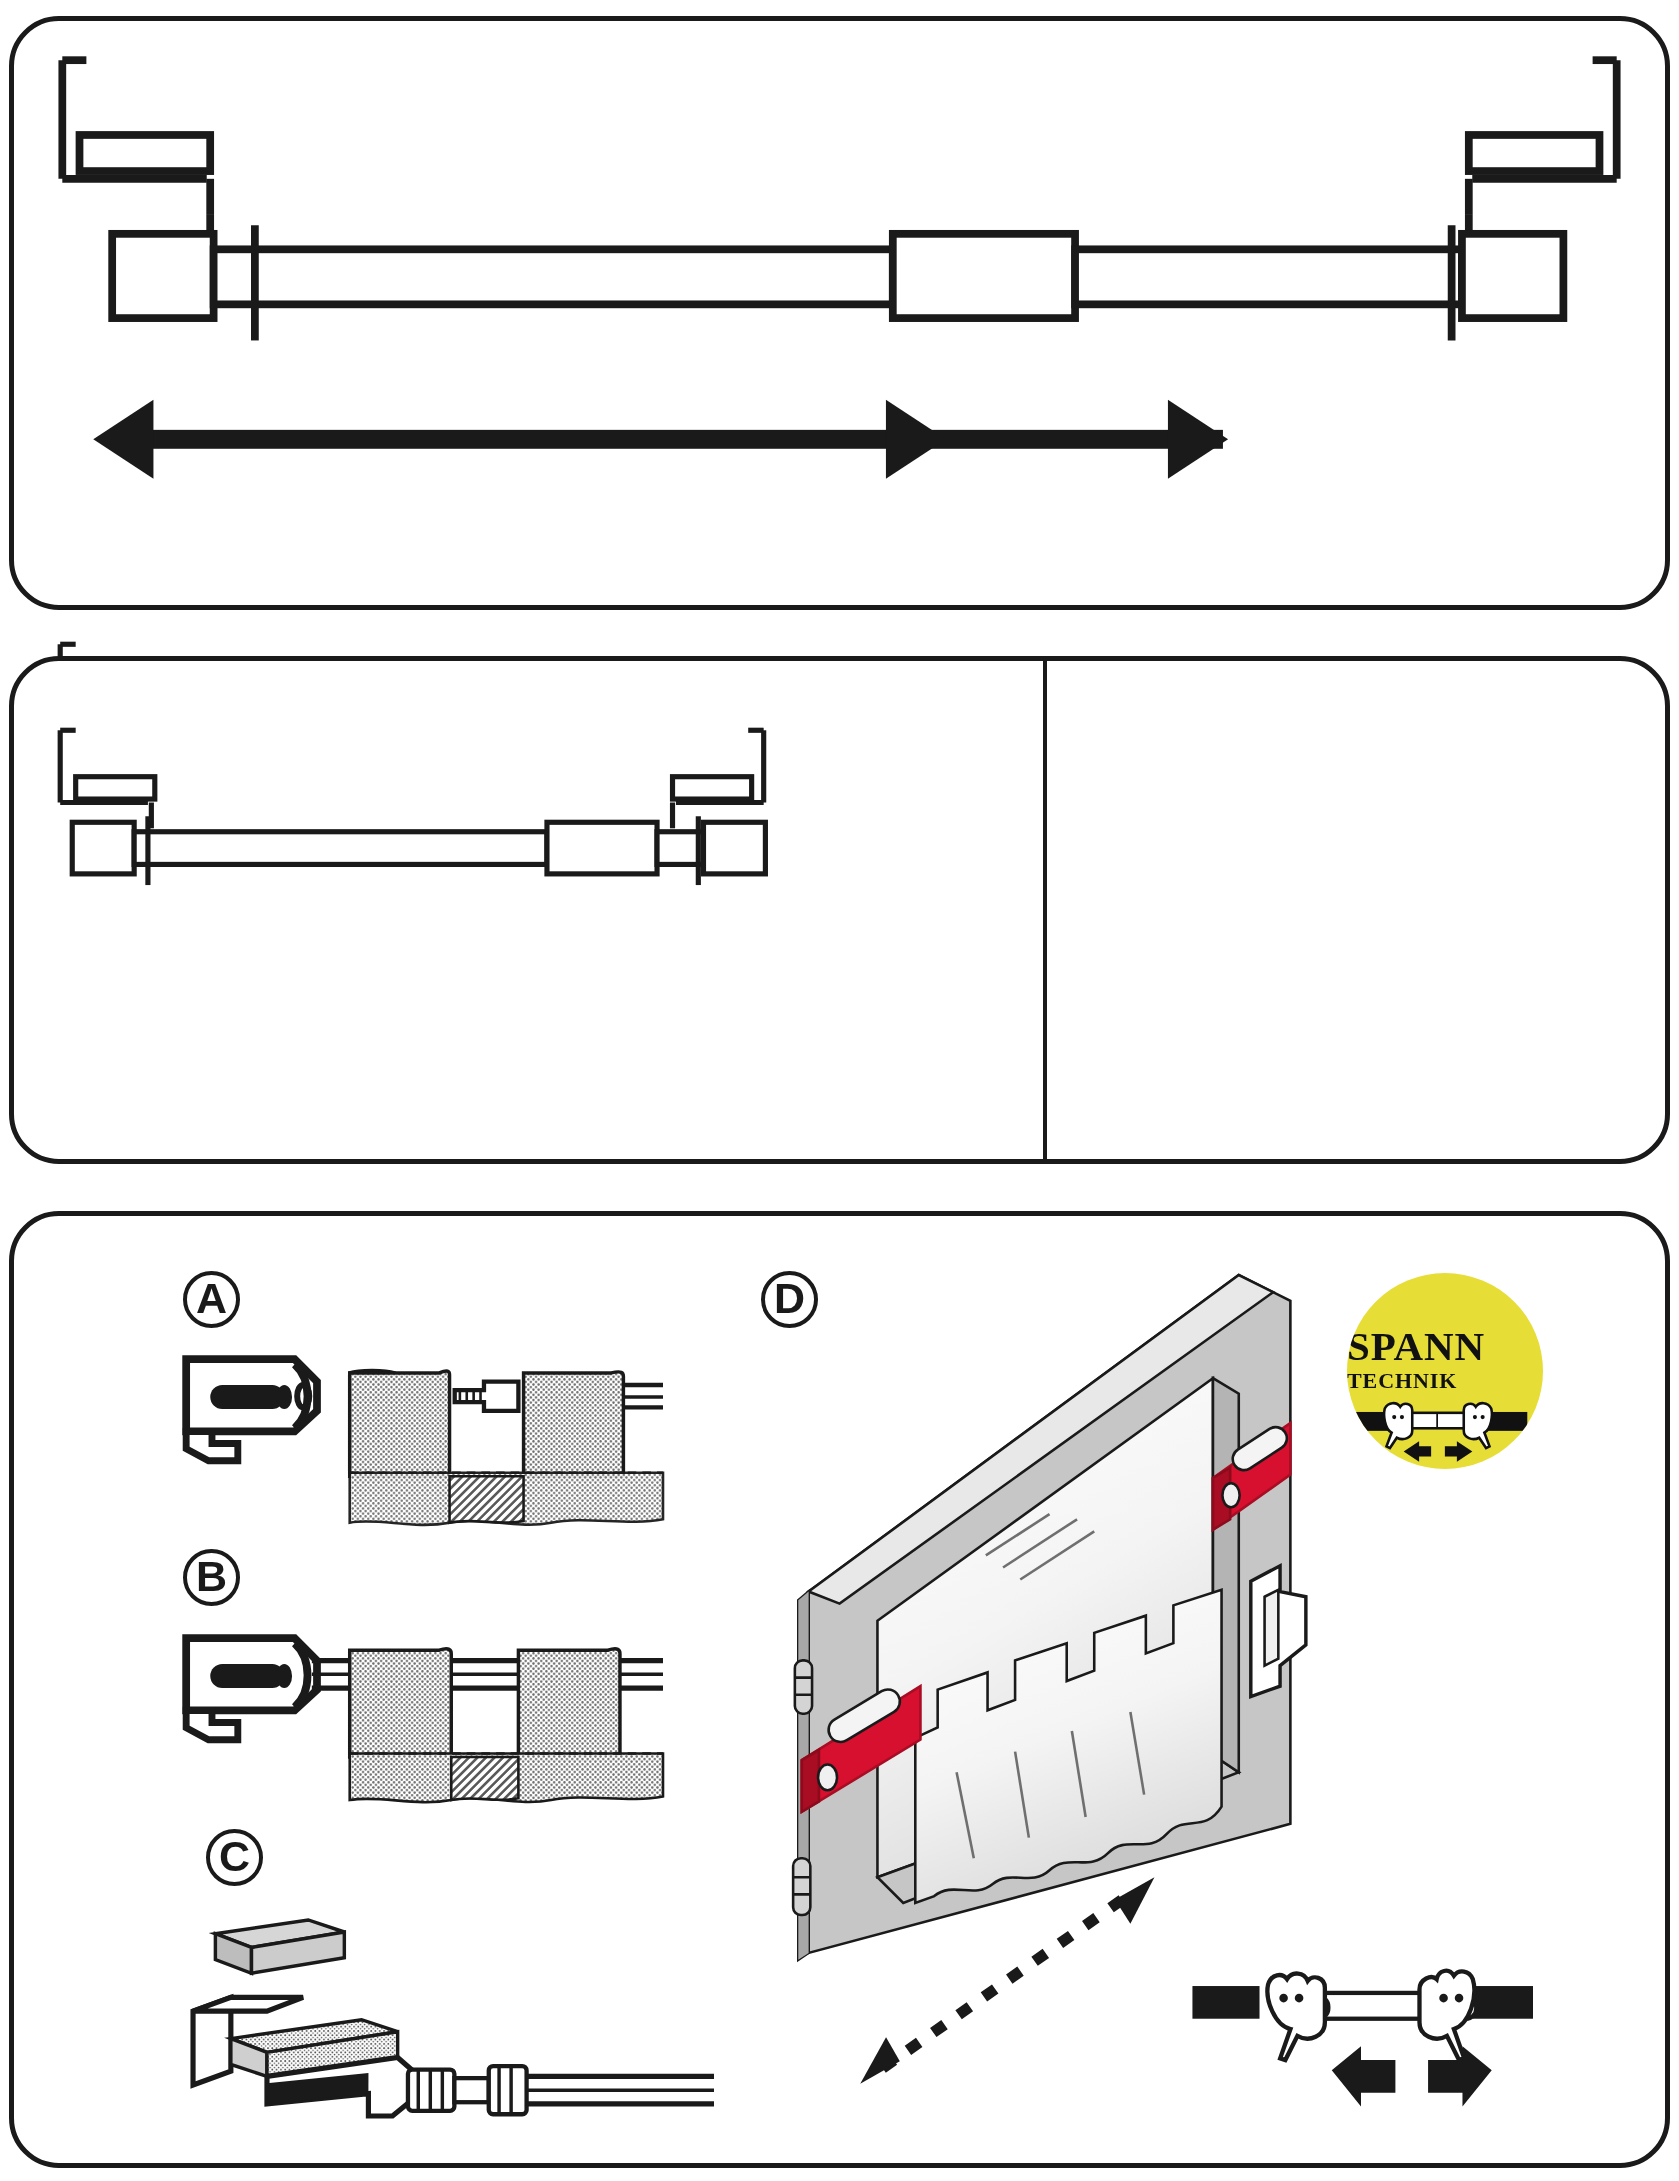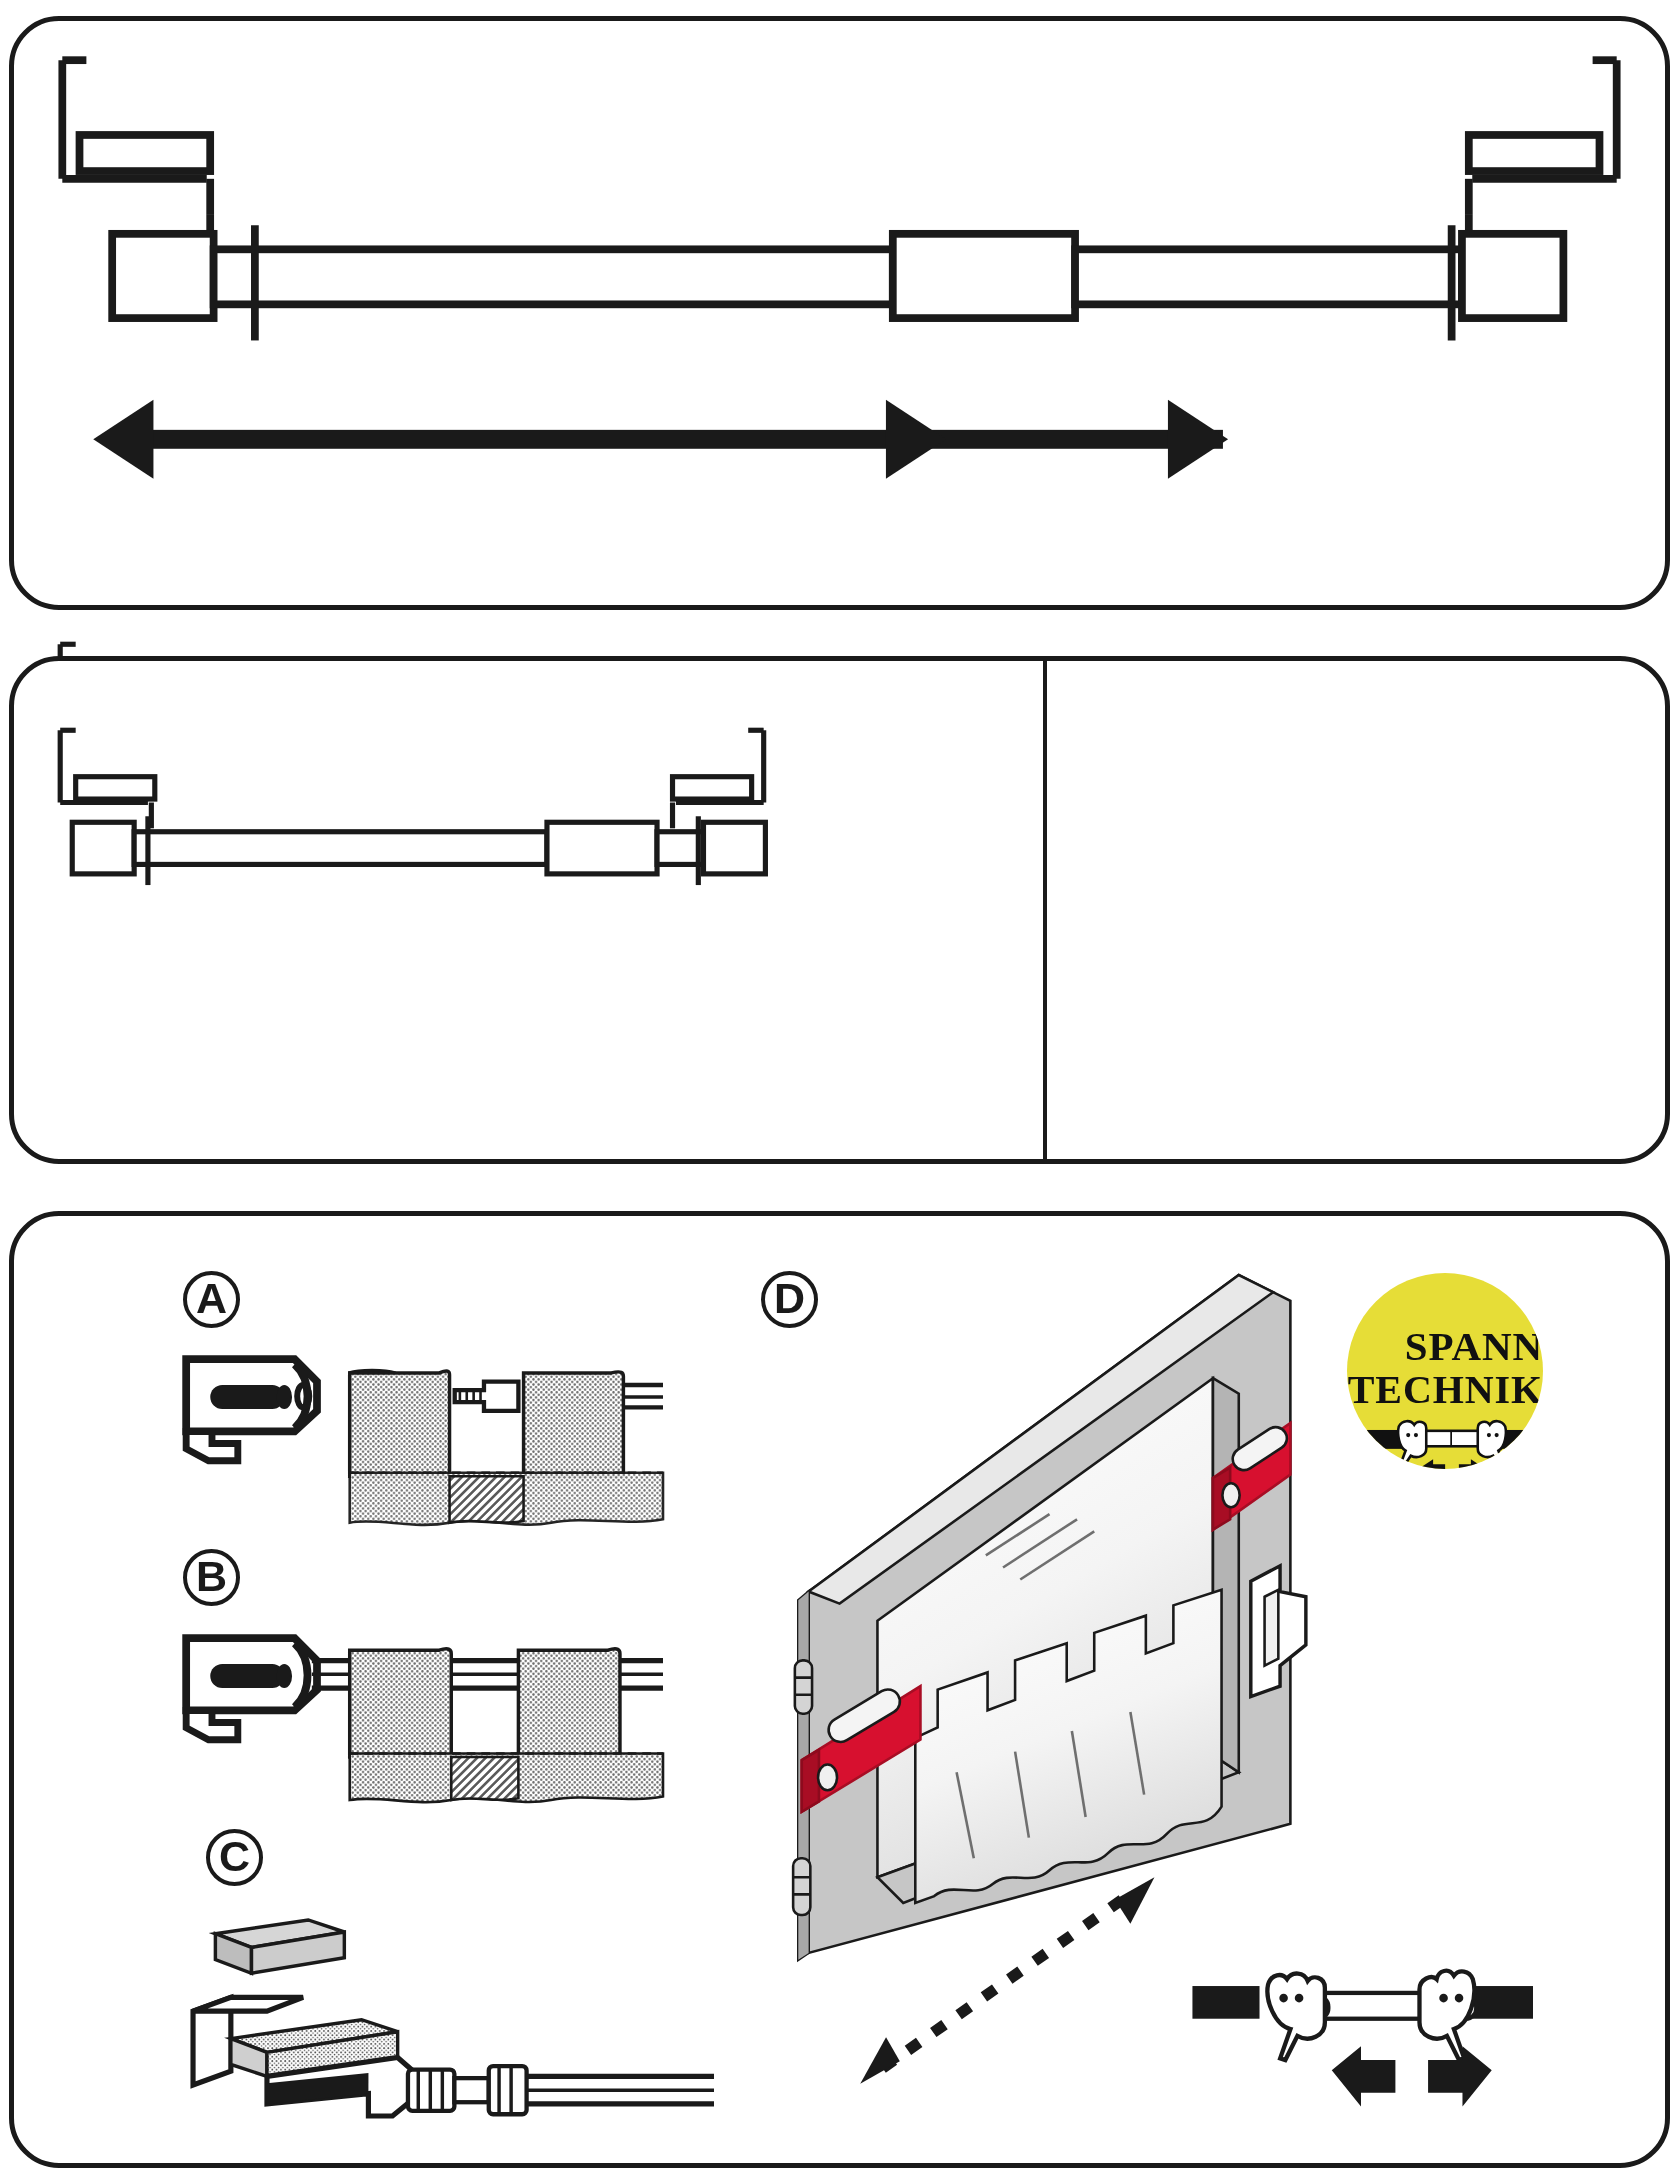--- a/index.html
+++ b/index.html
@@ -62,38 +62,38 @@
   }
 
   
   #spann-technik-badge{
     position:absolute;
     left:1347px;top:1273px;
     width:196px;height:196px;
     border-radius:50%;
     background:#e6dd37;
     display:flex;flex-direction:column;
-    align-items:flex-end;
+    align-items:flex-start;
     justify-content:flex-start;
     box-sizing:border-box;
     overflow:hidden;
   }
   #spann-technik-badge .bt-line1{
     font-family:"Liberation Serif", serif;
     font-weight:bold;
     font-size:41px;
     line-height:1;
     letter-spacing:0.9px;
     color:#111111;
     margin-top:53px;
   }
   #spann-technik-badge .bt-line2{
     font-family:"Liberation Serif", serif;
     font-weight:bold;
-    font-size:40px;
+    font-size:22px;
     line-height:1;
     letter-spacing:0.9px;
     color:#111111;
     margin-top:3.4px;
   }
   #spann-technik-badge .bt-graphic{margin-top:5.2px;}
 </style>
 </head>
 <body>
 

